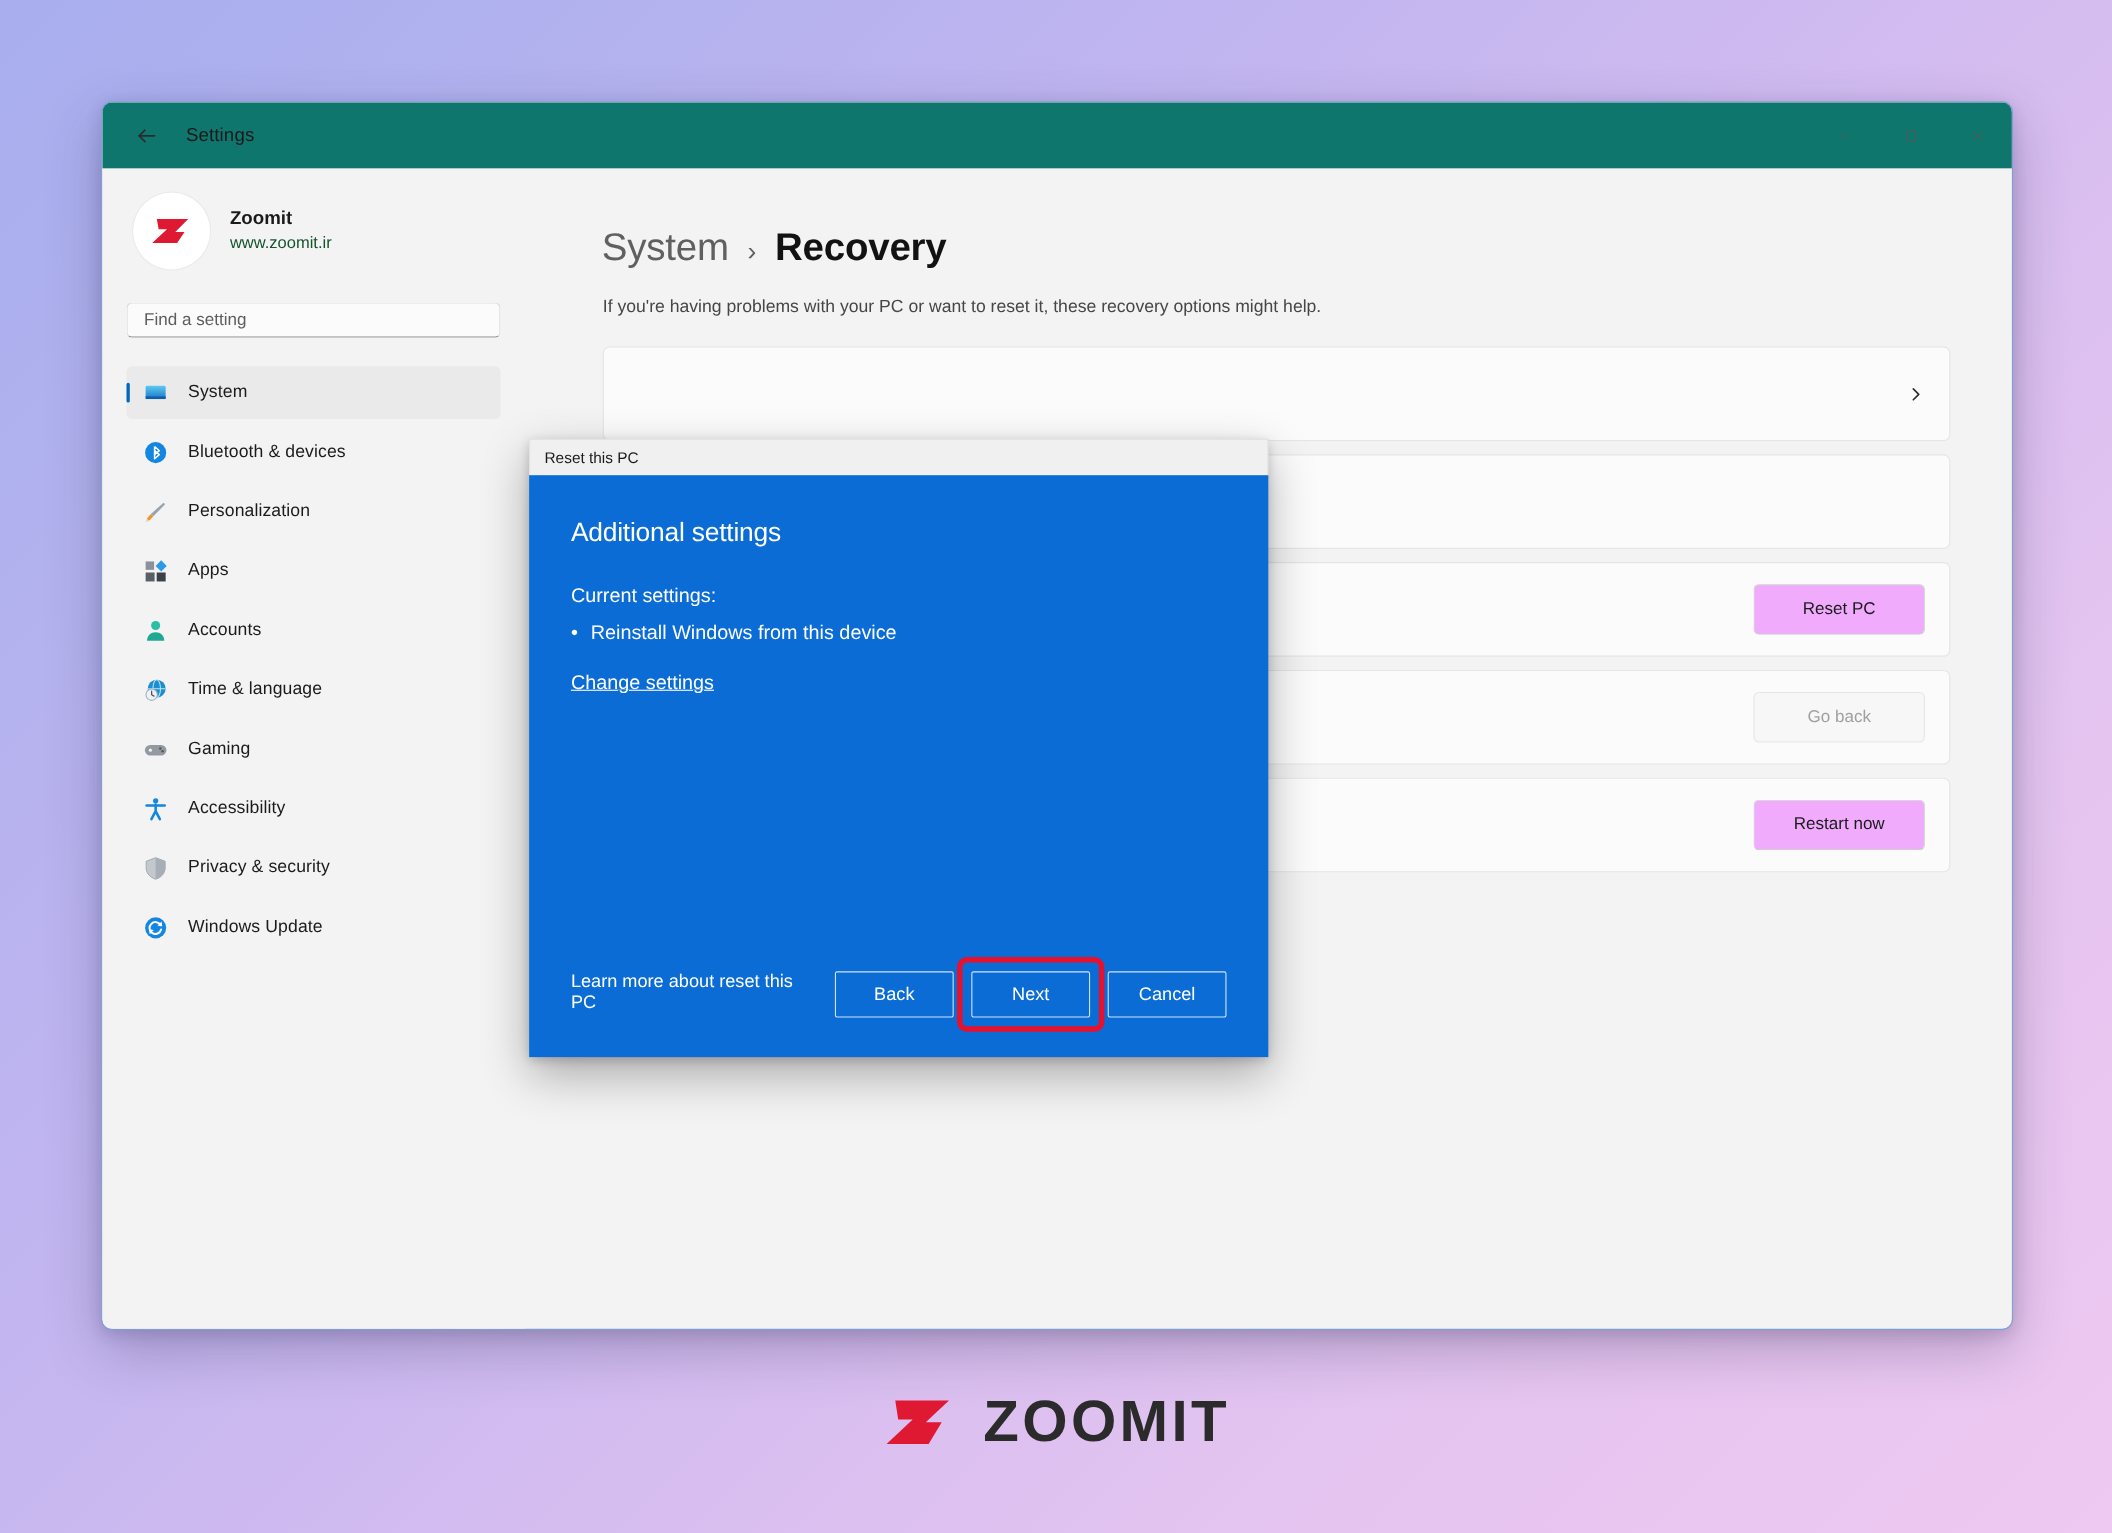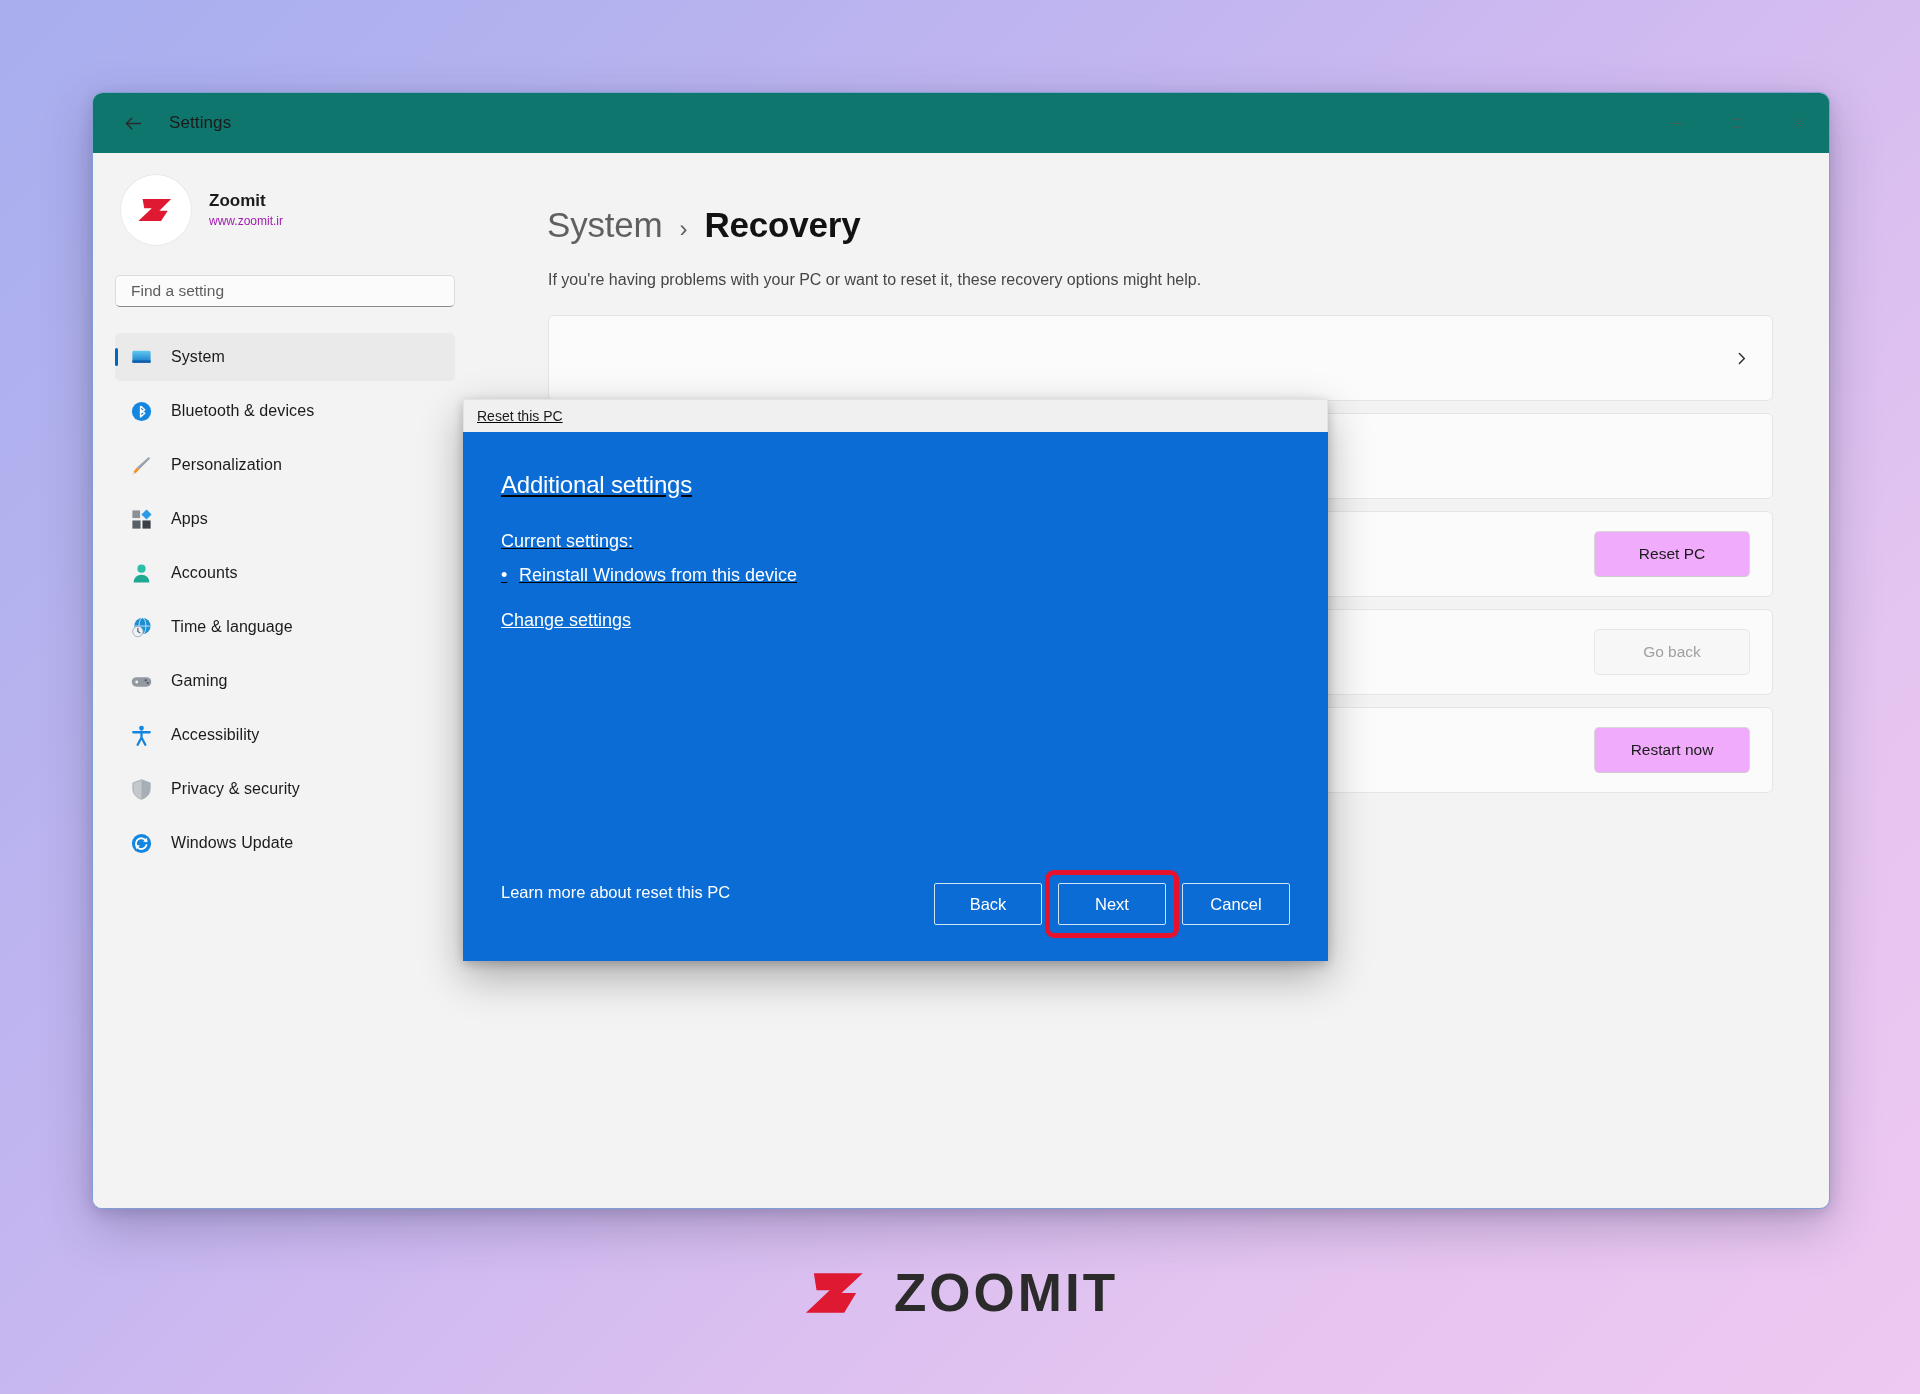--- a/index.html
+++ b/index.html
@@ -100,22 +100,22 @@
   }
   .avatar svg { width: 42px; height: 42px; }
   .pinfo { margin-left: 18px; }
   .pname {
     font-size: 17px;
     color: #1b1b1b;
     font-weight: 600;
     line-height: 1.35;
   }
   .purl {
-    font-size: 12px;
-    color: #a21caf;
+    font-size: 15px;
+    color: #14532d;
     line-height: 1.35;
   }
 
   .searchwrap {
     margin: 22px 0 0 0;
     position: relative;
   }
   .searchbox {
     width: 100%;
     height: 32px;
@@ -231,26 +231,25 @@
   }
   .cardbtn.disabled {
     color: #a0a0a0;
     background: #f7f7f7;
     border-color: #e6e6e6;
   }
 
   
   .dialog {
     position: absolute;
-    left: 370px;
+    left: 388px;
     top: 306px;
-    width: 865px;
+    width: 672px;
     box-shadow: 0 16px 40px rgba(0,0,0,0.30),
                 0 3px 10px rgba(0,0,0,0.20);
-    text-decoration: underline;
   }
   .dlg-title {
     height: 33px;
     background: #f0f0f0;
     border: 1px solid #e3e3e3;
     border-bottom: none;
     display: flex;
     align-items: center;
     padding-left: 13px;
     font-size: 14px;

